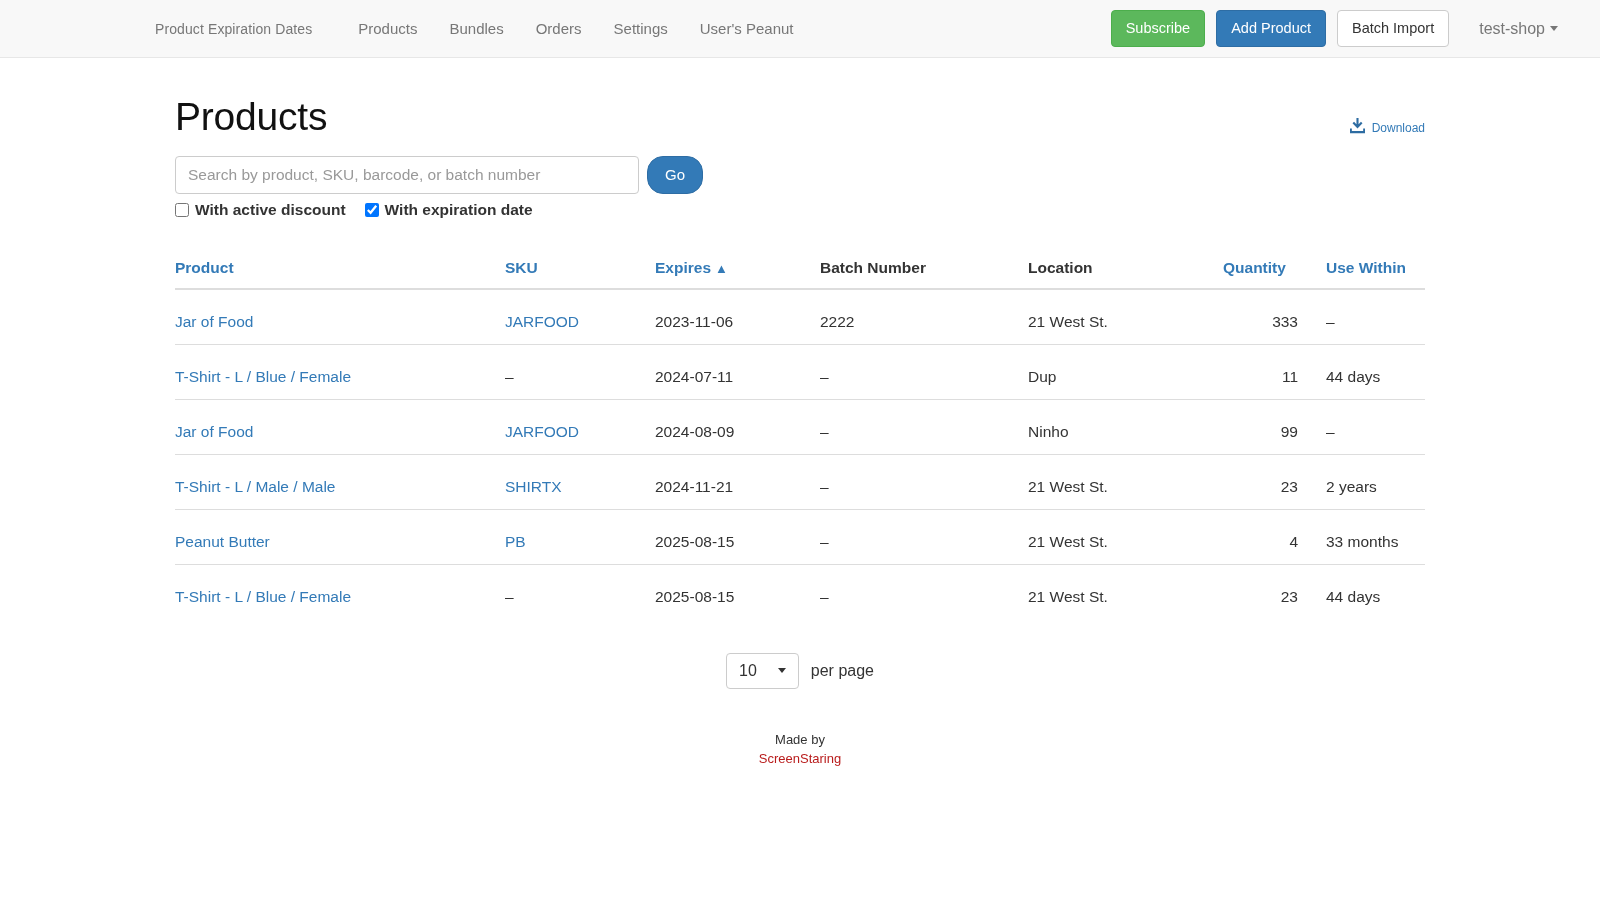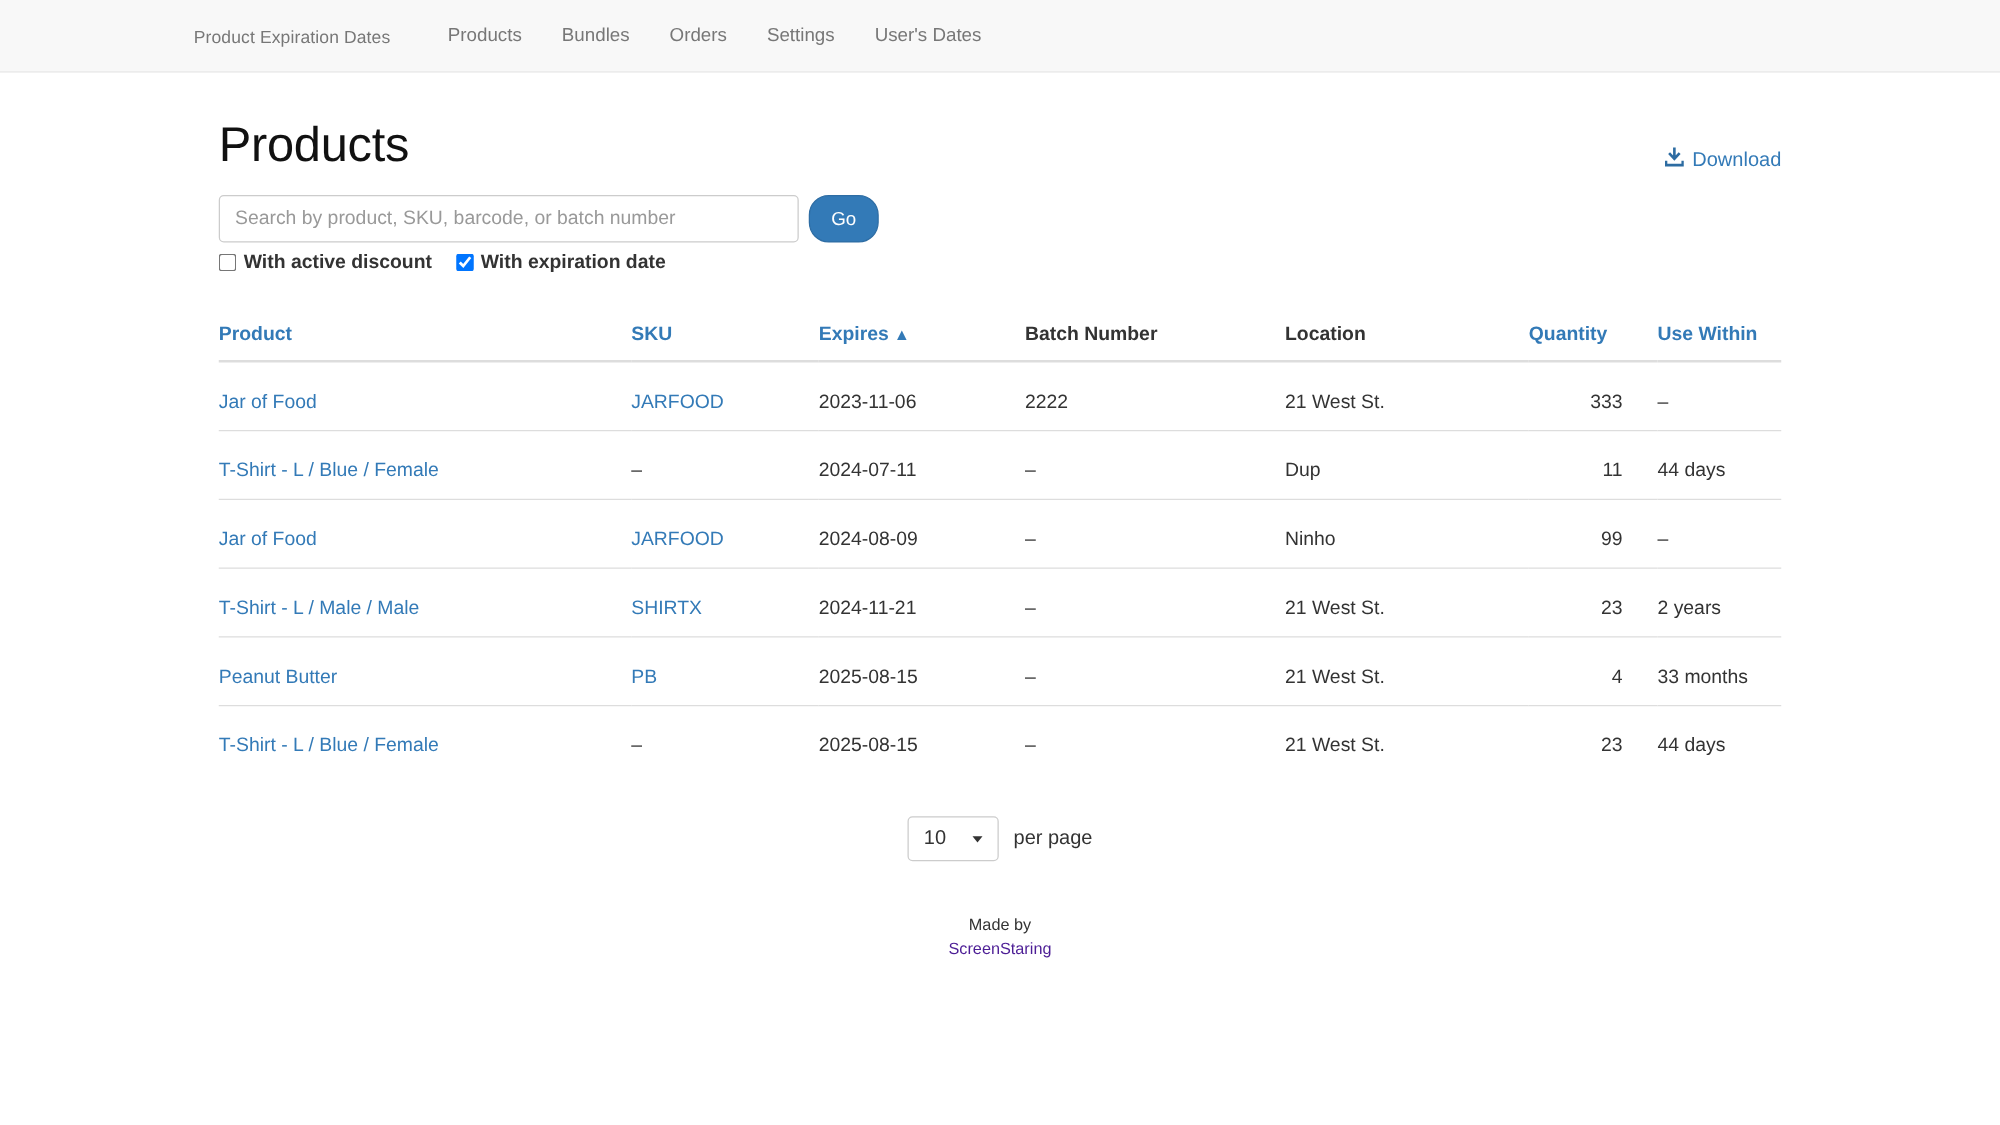--- a/index.html
+++ b/index.html
@@ -117,21 +117,21 @@
     font-size: 39px;
     font-weight: normal;
     color: #111111;
     margin: 0;
     line-height: 1.1;
     letter-spacing: -0.2px;
   }
   .download-link {
     margin-left: auto;
     margin-top: 22px;
-    font-size: 16px;
+    font-size: 12px;
     color: #337ab7;
     text-decoration: none;
     display: flex;
     align-items: center;
     gap: 7px;
     white-space: nowrap;
   }
   .dl-icon { display: block; }
 
   
@@ -246,37 +246,46 @@
   .perpage-label { font-size: 16px; color: #333333; }
 
   
   footer.made-by {
     margin-top: 42px;
     text-align: center;
     font-size: 13px;
     line-height: 1.45;
     color: #333333;
   }
-  footer.made-by a { color: #4c1d95; text-decoration: none; display: block; }
+  footer.made-by a { color: #b91c1c; text-decoration: none; display: block; }
 </style>
 </head>
 <body>
 
 <div class="navbar">
   <div class="navbar-inner">
     <a class="brand" href="#">Product Expiration Dates</a>
 
     <nav class="nav-links">
       <a class="nav-link" href="#">Products</a>
       <a class="nav-link" href="#">Bundles</a>
       <a class="nav-link" href="#">Orders</a>
       <a class="nav-link" href="#">Settings</a>
-      <a class="nav-link" href="#">User's Dates</a>
+      <a class="nav-link" href="#">User's Peanut</a>
     </nav>
 
+    <div class="nav-right">
+      <button class="btn btn-success">Subscribe</button>
+      <button class="btn btn-primary">Add Product</button>
+      <button class="btn btn-default">Batch Import</button>
+      <a class="shop-dropdown" href="#">
+        <span>test-shop</span>
+        <span class="caret"></span>
+      </a>
+    </div>
   </div>
 </div>
 
 <div class="container">
 
   <div class="page-head">
     <h1 class="page-title">Products</h1>
 
     <a class="download-link" href="#">
       <span class="dl-icon">

